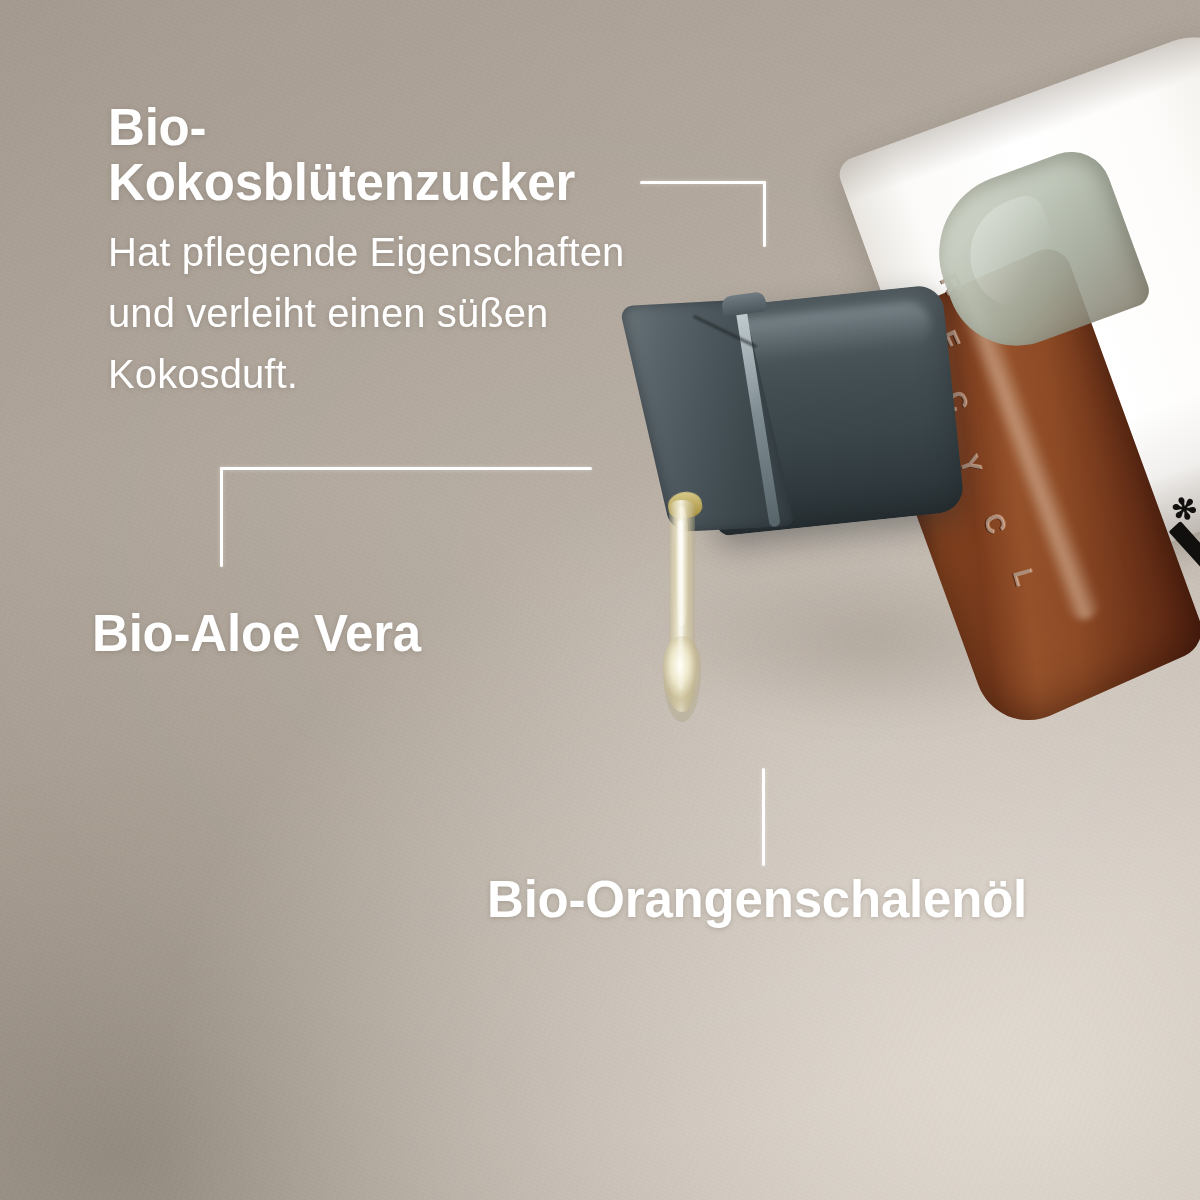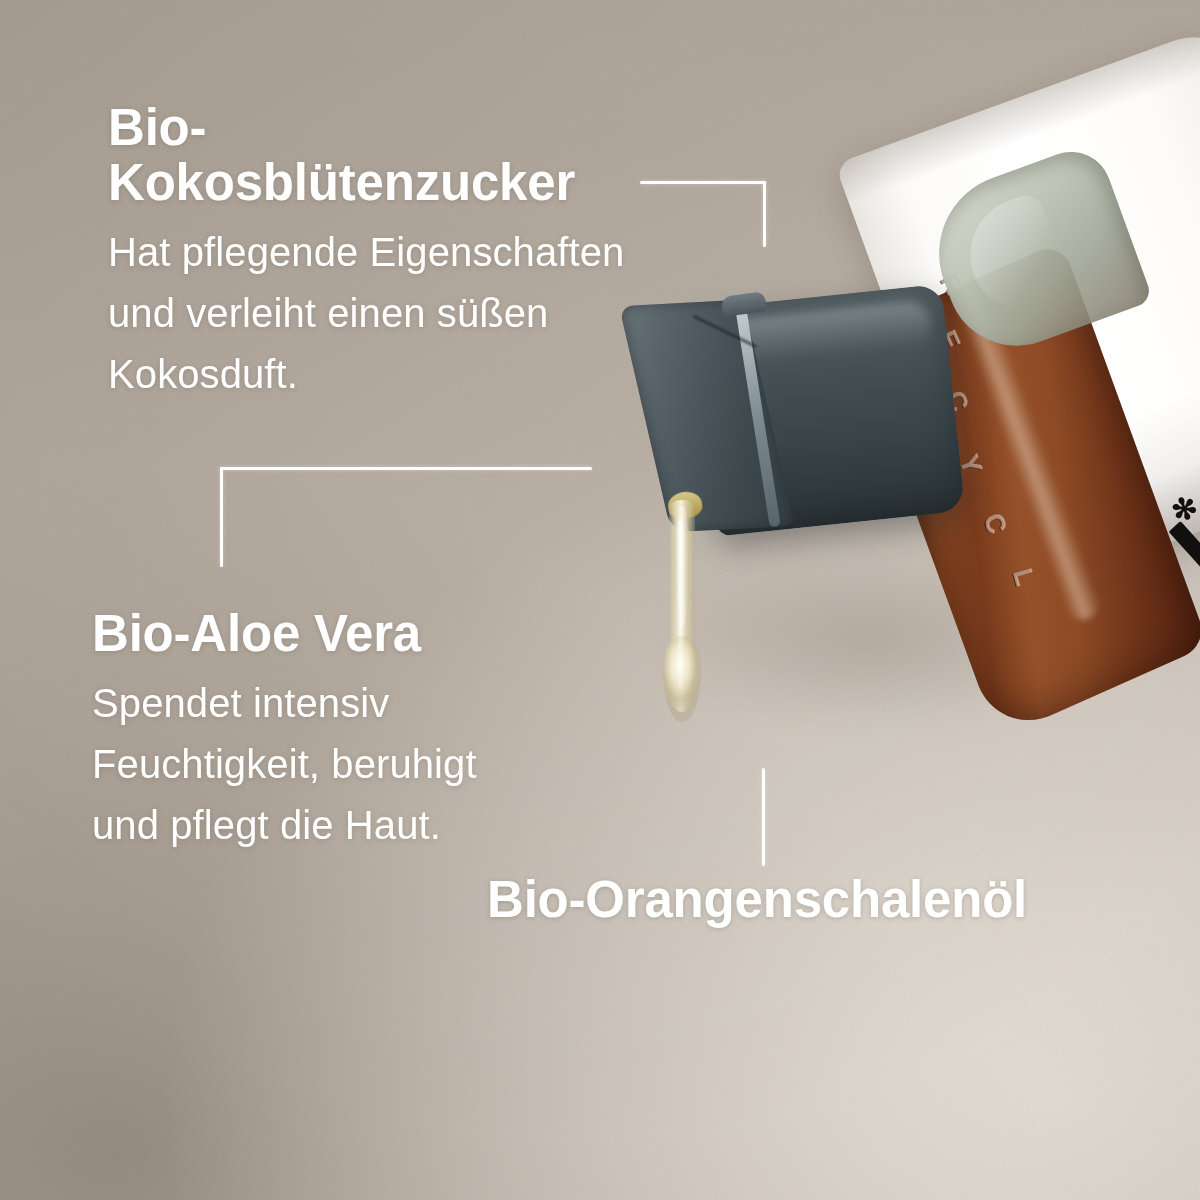--- a/index.html
+++ b/index.html
@@ -355,22 +355,19 @@
 
   <div class="callout" style="left:108px; top:100px; width:540px;">
     <h2>Bio-Kokosblütenzucker</h2>
     <p>Hat pflegende Eigenschaften
 und verleiht einen süßen
 Kokosduft.</p>
   </div>
 
   <div class="callout" style="left:92px; top:598px; width:480px;margin-top:8px;">
     <h2>Bio-Aloe Vera</h2>
-    <p>Spendet intensiv
-Feuchtigkeit, beruhigt
-und pflegt die Haut.</p>
   </div>
 
   <div class="callout" style="left:487px; top:872px; width:620px;">
     <h2>Bio-Orangenschalenöl</h2>
   </div>
 
 </div>
 
 </body></html>

